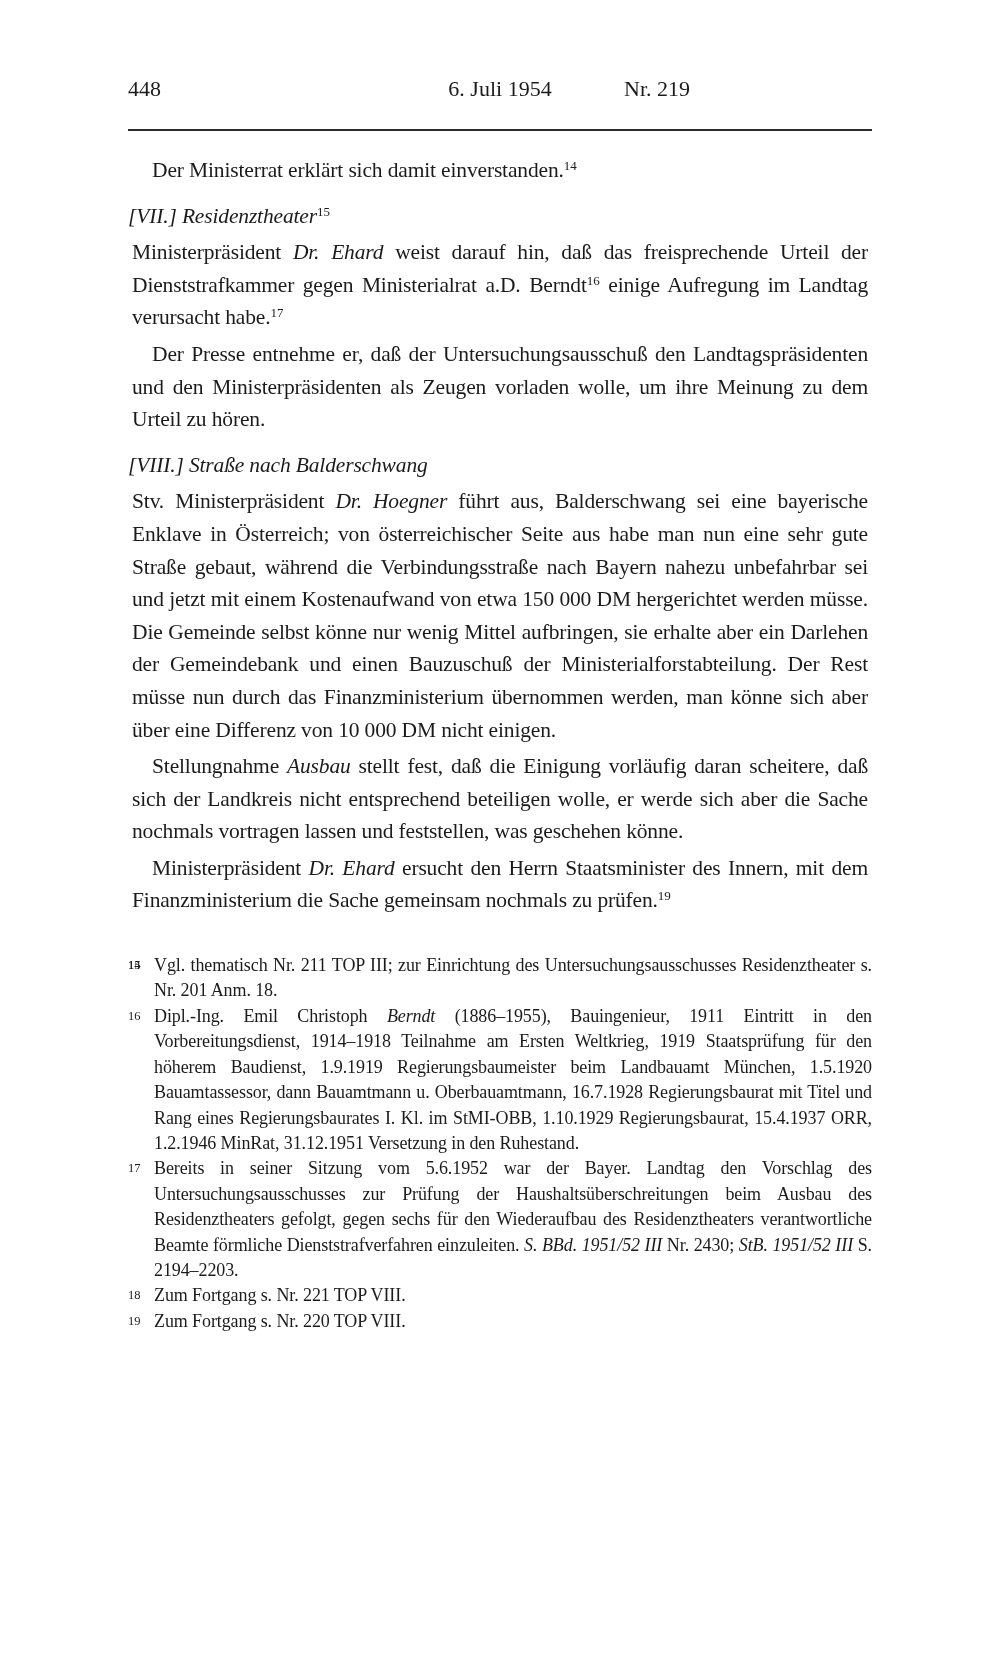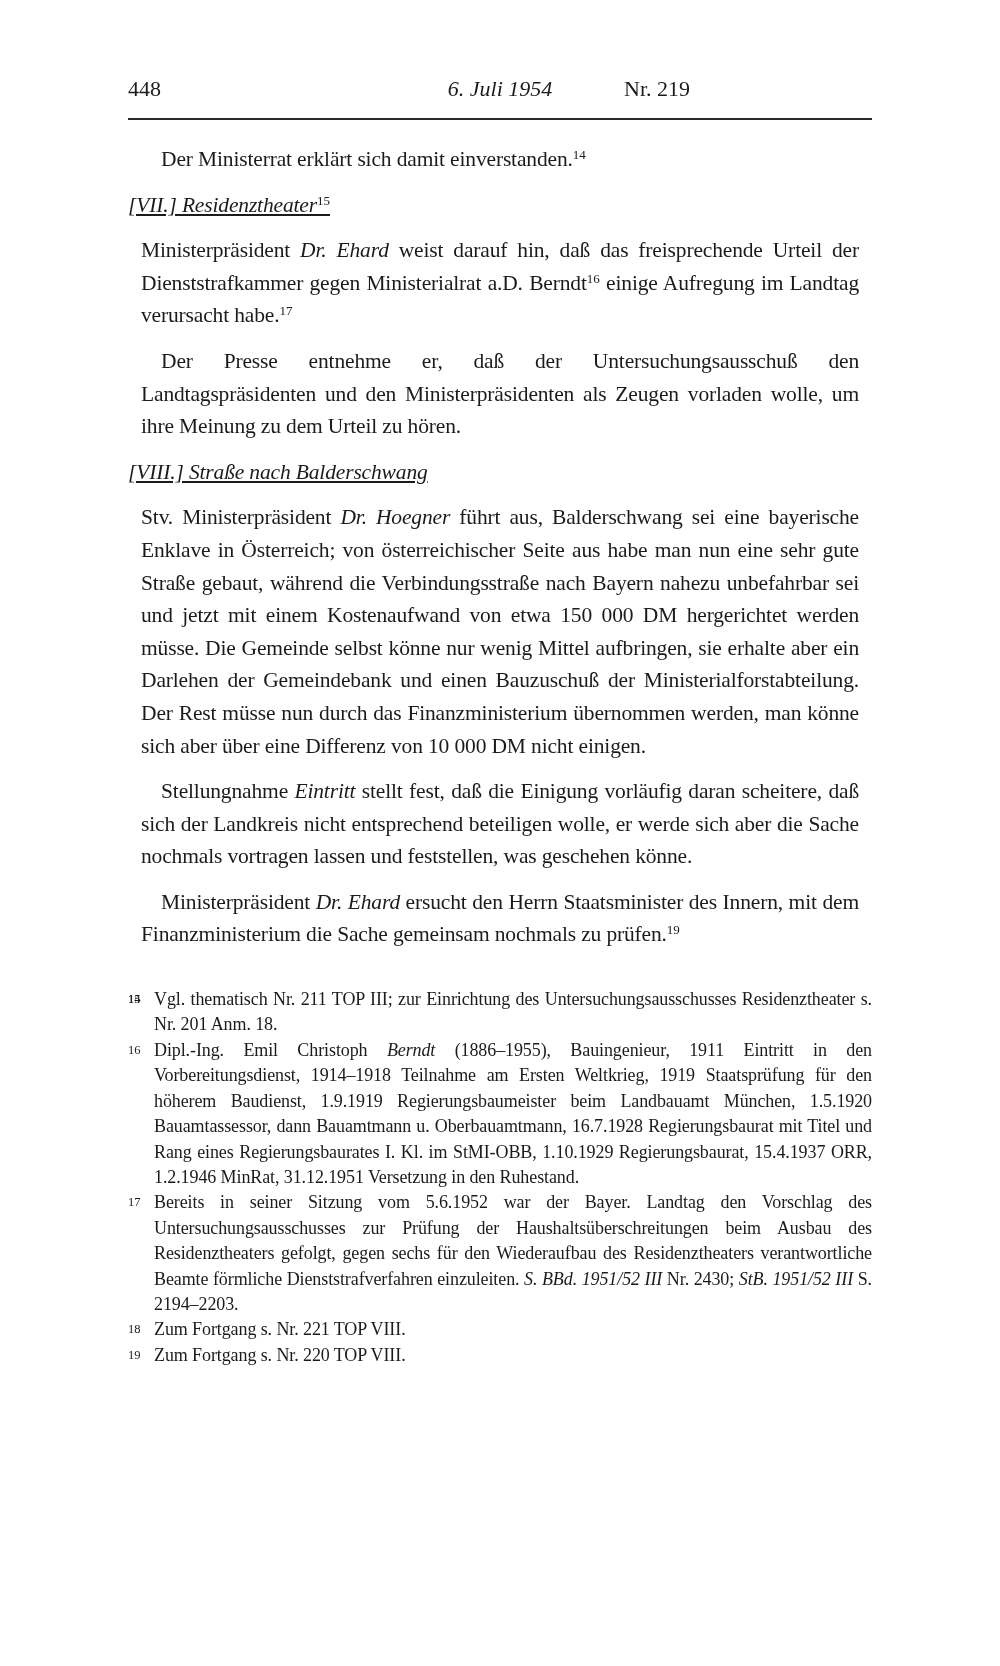--- a/index.html
+++ b/index.html
@@ -15,46 +15,45 @@
   .content {
     position: absolute;
     left: 128px;
     top: 76px;
     width: 744px;
   }
   .page-header {
     display: flex;
     align-items: baseline;
     font-size: 22px;
-    padding-bottom: 16px;
+    padding-bottom: 27px;
     border-bottom: 2px solid #2a2a2a;
   }
   .page-header .h-left  { flex: 1; text-align: left; }
-  .page-header .h-mid   { flex: 1; text-align: center; font-style: italic; }
+  .page-header .h-mid   { flex: 1; text-align: center; }
   .page-header .h-right { flex: 1; text-align: left; }
 
   .body-block { margin-top: 23px; }
 
   .body-para {
-    margin: 13px;
+    margin: 4px;
     font-size: 21.5px;
     line-height: 32.6px;
     text-align: justify;
     letter-spacing: -0.15px;
   }
   .body-para.indent { text-indent: 20px; }
 
   .heading {
     margin: 0;
     margin-top: 13px;
     font-size: 21.5px;
     line-height: 32.6px;
     font-style: italic;
     letter-spacing: -0.15px;
-    text-decoration: underline;
   }
 
   .it { font-style: italic; }
 
   .sup {
     font-size: 13px;
     line-height: 0;
     vertical-align: 7px;
     font-style: normal;
     letter-spacing: 0;
@@ -91,21 +90,21 @@
       <span class="h-right">Nr. 219</span>
     </div>
 
     <div class="body-block" id="body-container">
         <p class="body-para indent"><span>Der Ministerrat erklärt sich damit einverstanden.</span><span class="sup">14</span></p>
         <p class="heading"><span class="it">[VII.] Residenztheater</span><span class="sup">15</span></p>
         <p class="body-para"><span>Ministerpräsident </span><span class="it">Dr. Ehard</span><span> weist darauf hin, daß das freisprechende Urteil der Dienststrafkammer gegen Ministerialrat a.D. Berndt</span><span class="sup">16</span><span> einige Aufregung im Landtag verursacht habe.</span><span class="sup">17</span></p>
         <p class="body-para indent"><span>Der Presse entnehme er, daß der Untersuchungsausschuß den Landtagspräsidenten und den Ministerpräsidenten als Zeugen vorladen wolle, um ihre Meinung zu dem Urteil zu hören.</span></p>
         <p class="heading"><span class="it">[VIII.] Straße nach Balderschwang</span></p>
         <p class="body-para"><span>Stv. Ministerpräsident </span><span class="it">Dr. Hoegner</span><span> führt aus, Balderschwang sei eine bayerische Enklave in Österreich; von österreichischer Seite aus habe man nun eine sehr gute Straße gebaut, während die Verbindungsstraße nach Bayern nahezu unbefahrbar sei und jetzt mit einem Kostenaufwand von etwa 150 000 DM hergerichtet werden müsse. Die Gemeinde selbst könne nur wenig Mittel aufbringen, sie erhalte aber ein Darlehen der Gemeindebank und einen Bauzuschuß der Ministerialforstabteilung. Der Rest müsse nun durch das Finanzministerium übernommen werden, man könne sich aber über eine Differenz von 10 000 DM nicht einigen.</span></p>
-        <p class="body-para indent"><span>Stellungnahme </span><span class="it">Eintritt</span><span> stellt fest, daß die Einigung vorläufig daran scheitere, daß sich der Landkreis nicht entsprechend beteiligen wolle, er werde sich aber die Sache nochmals vortragen lassen und feststellen, was geschehen könne.</span></p>
+        <p class="body-para indent"><span>Stellungnahme </span><span class="it">Ausbau</span><span> stellt fest, daß die Einigung vorläufig daran scheitere, daß sich der Landkreis nicht entsprechend beteiligen wolle, er werde sich aber die Sache nochmals vortragen lassen und feststellen, was geschehen könne.</span></p>
         <p class="body-para indent"><span>Ministerpräsident </span><span class="it">Dr. Ehard</span><span> ersucht den Herrn Staatsminister des Innern, mit dem Finanzministerium die Sache gemeinsam nochmals zu prüfen.</span><span class="sup">19</span></p>
       </div>
 
     <div class="footnotes" id="footnotes-container">
         <p class="footnote"><span class="marker">14</span></p>
         <p class="footnote"><span class="marker">15</span><span>Vgl. thematisch Nr. 211 TOP III; zur Einrichtung des Untersuchungsausschusses Residenztheater s. Nr. 201 Anm. 18.</span></p>
         <p class="footnote"><span class="marker">16</span><span>Dipl.-Ing. Emil Christoph </span><span class="it">Berndt</span><span> (1886–1955), Bauingenieur, 1911 Eintritt in den Vorbereitungsdienst, 1914–1918 Teilnahme am Ersten Weltkrieg, 1919 Staatsprüfung für den höherem Baudienst, 1.9.1919 Regierungsbaumeister beim Landbauamt München, 1.5.1920 Bauamtassessor, dann Bauamtmann u. Oberbauamtmann, 16.7.1928 Regierungsbaurat mit Titel und Rang eines Regierungsbaurates I. Kl. im StMI-OBB, 1.10.1929 Regierungsbaurat, 15.4.1937 ORR, 1.2.1946 MinRat, 31.12.1951 Versetzung in den Ruhestand.</span></p>
         <p class="footnote"><span class="marker">17</span><span>Bereits in seiner Sitzung vom 5.6.1952 war der Bayer. Landtag den Vorschlag des Untersuchungsausschusses zur Prüfung der Haushaltsüberschreitungen beim Ausbau des Residenztheaters gefolgt, gegen sechs für den Wiederaufbau des Residenztheaters verantwortliche Beamte förmliche Dienststrafverfahren einzuleiten. </span><span class="it">S. BBd. 1951/52 III</span><span> Nr. 2430; </span><span class="it">StB. 1951/52 III</span><span> S. 2194–2203.</span></p>
         <p class="footnote"><span class="marker">18</span><span>Zum Fortgang s. Nr. 221 TOP VIII.</span></p>
         <p class="footnote"><span class="marker">19</span><span>Zum Fortgang s. Nr. 220 TOP VIII.</span></p>

